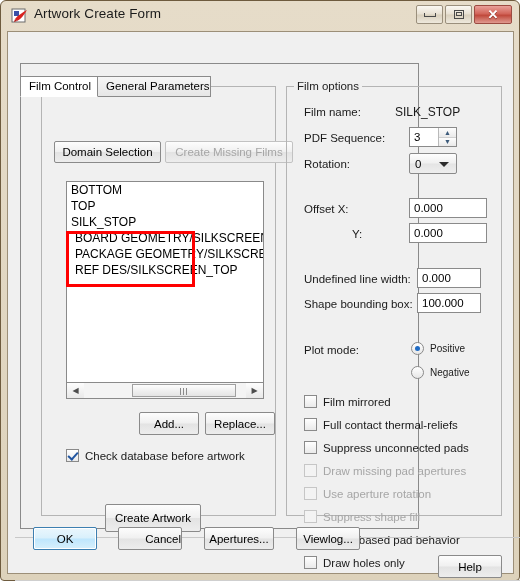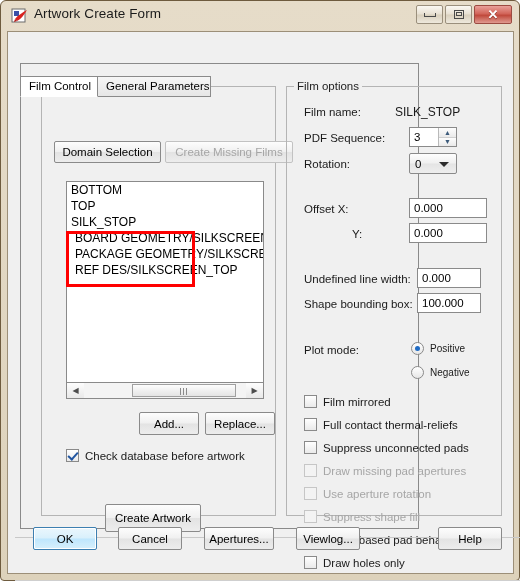--- a/index.html
+++ b/index.html
@@ -497,30 +497,30 @@
         <span class="chk-label">Draw holes only</span>
       </div>
 
     </div>
 
     <div id="footer-sep"></div>
 
     <div class="btn default" style="left:25px; top:495px; width:64px; height:23px;">
       <span>OK</span>
     </div>
-    <div class="btn" style="left:110px; top:495px; width:64px; height:23px;">
+    <div class="btn" style="left:110px; top:495px; width:64px; height:23px;justify-content:flex-end;">
       <span>Cancel</span>
     </div>
     <div class="btn" style="left:196px; top:495px; width:70px; height:23px;">
       <span>Apertures...</span>
     </div>
     <div class="btn" style="left:288px; top:495px; width:64px; height:23px;">
       <span>Viewlog...</span>
     </div>
-    <div class="btn" style="left:430px; top:495px; width:64px; height:23px;">
+    <div class="btn" style="left:430px; top:523px; width:64px; height:23px;">
       <span>Help</span>
     </div>
 
     <div id="statusbar">
       
       
     </div>
 
   </div>
 </div>

